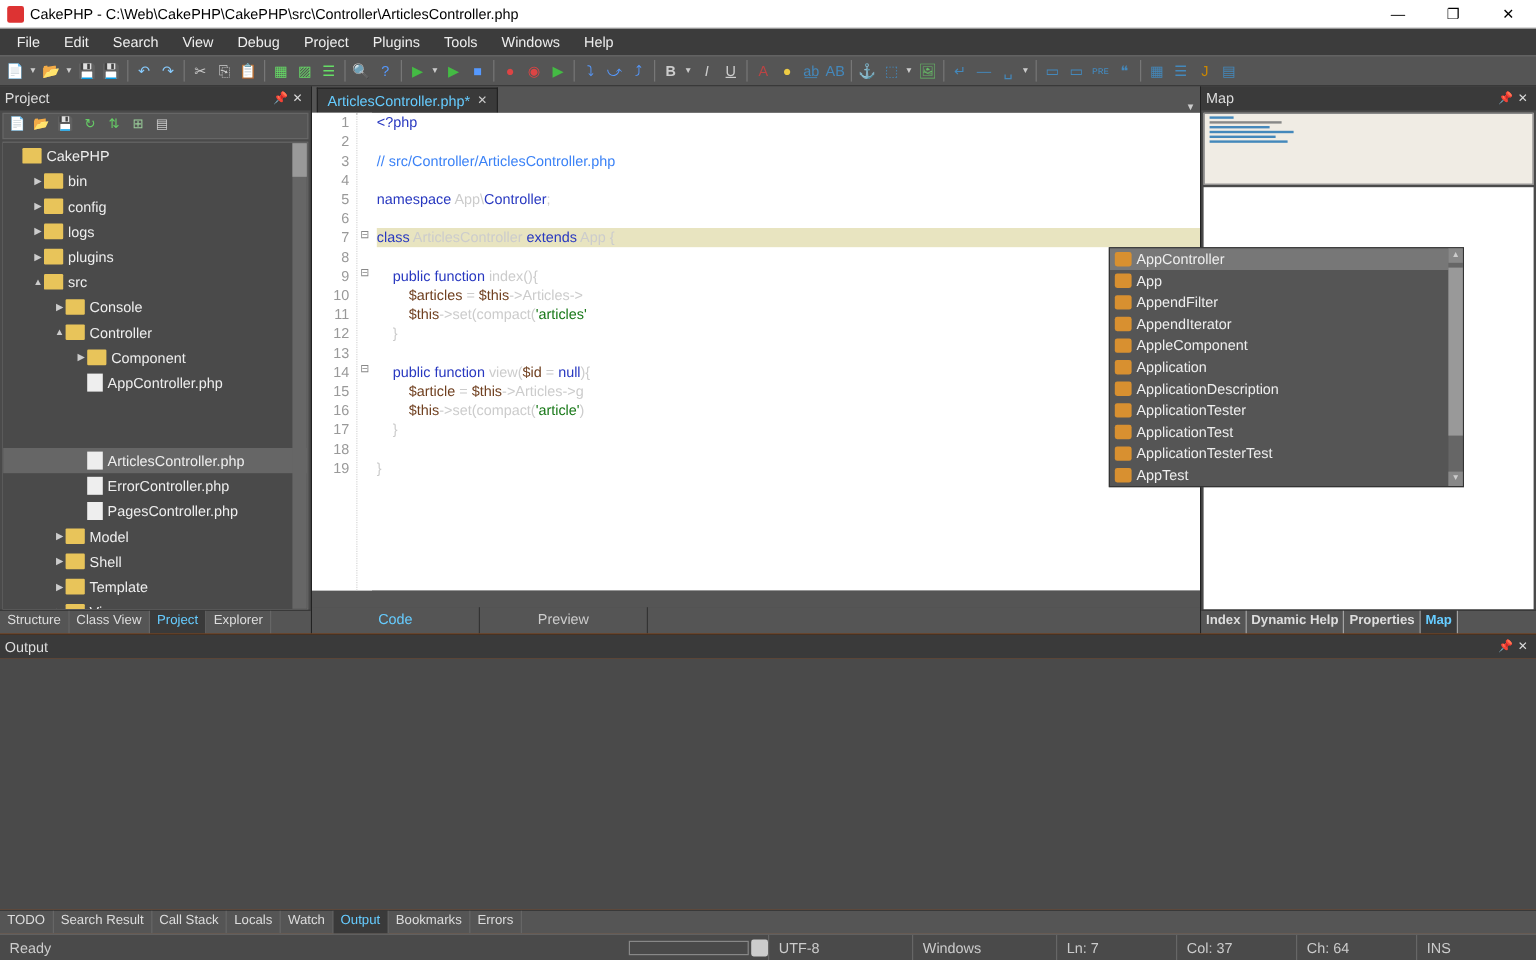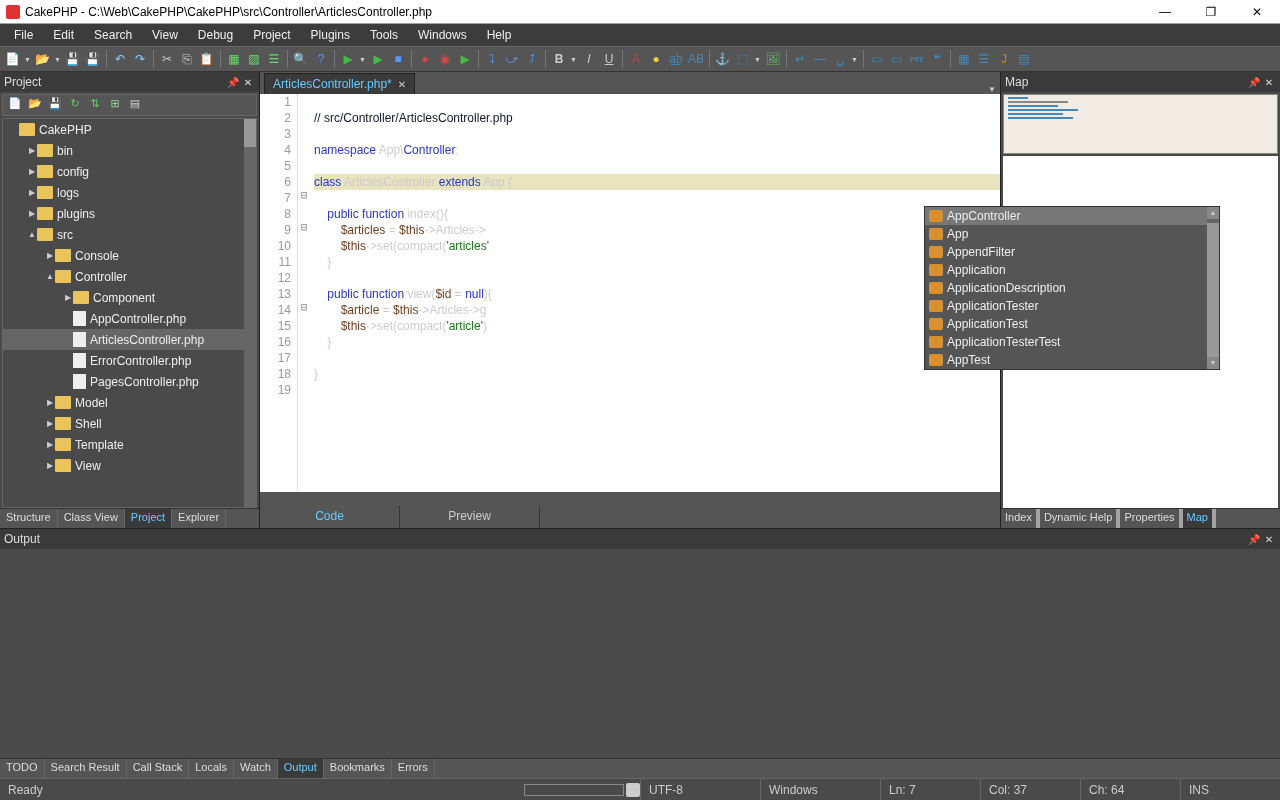--- a/index.html
+++ b/index.html
@@ -45,40 +45,40 @@
 .gutter { width: 38px; background: #fff; color: #999; text-align: right; padding-right: 6px; border-right: 1px dotted #ccc; }
 .gutter div { height: 16px; line-height: 16px; }
 .fold-col { width: 12px; background: #fff; }
 .fold-col div { height: 16px; text-align: center; color: #888; font-size: 9px; cursor: pointer; }
 .code { flex: 1; padding-left: 4px; position: relative; }
 .code .line { height: 16px; line-height: 16px; white-space: pre; }
 .code .hl { background: #e8e4c0; display: block; width: 100%; }
 .kw { color: #2838c0; }
 .str { color: #187818; }
 .ns { color: #2838c0; }
-.cmt { color: #0f172a; }
+.cmt { color: #3b82f6; }
 .var { color: #704020; }
 .autocomplete { position: absolute; left: 614px; top: 112px; width: 296px; background: #555; border: 1px solid #333; z-index: 10; }
 .ac-item { height: 18px; display: flex; align-items: center; padding-left: 4px; color: #eee; cursor: pointer; }
 .ac-item.sel { background: #777; }
 .ac-item .ai { width: 14px; height: 12px; background: #d89030; border-radius: 2px; margin-right: 4px; }
 .ac-scroll { position: absolute; right: 0; top: 0; width: 12px; height: 100%; background: #666; }
 .ac-scroll .up, .ac-scroll .dn { height: 12px; background: #888; font-size: 7px; text-align: center; cursor: pointer; line-height: 12px; }
 .ac-scroll .dn { position: absolute; bottom: 0; width: 100%; }
 .ac-scroll .thumb { position: absolute; top: 16px; width: 100%; height: 140px; background: #999; right: 0; }
 .editor-hscroll { height: 14px; background: #555; }
 .editor-btm-tabs { height: 22px; background: #555; display: flex; }
 .editor-btm-tabs .bt { width: 140px; text-align: center; padding: 3px 0; cursor: pointer; border-right: 1px solid #333; color: #ccc; }
 .editor-btm-tabs .bt.act { color: #6cf; }
 .map-panel { width: 280px; border-left: 1px solid #222; }
 .minimap { height: 60px; background: #f0ece4; margin: 2px; border: 1px solid #888; position: relative; }
 .minimap .ml { height: 2px; margin: 2px 4px; }
 .minimap-rest { flex: 1; background: #fff; margin: 0 2px; }
 .map-tabs { height: 20px; background: #555; display: flex; border-top: 1px solid #333; }
-.map-tabs .t { padding: 2px 4px; cursor: pointer; border-right: 4px solid #a3a3a3; color: #ddd; font-size: 11px; }
+.map-tabs .t { padding: 2px 4px; cursor: pointer; border-right: 1px solid #a3a3a3; color: #ddd; font-size: 11px; font-weight: bold; }
 .map-tabs .t.act { background: #3a3a3a; color: #6cf; }
 .output-panel { height: 250px; background: #f97316; border-top: 1px solid #222; display: flex; flex-direction: column; }
 .output-body { flex: 1; background: #4a4a4a; }
 .output-tabs { height: 20px; background: #555; display: flex; border-top: 1px solid #333; }
 .output-tabs .t { padding: 2px 6px; cursor: pointer; border-right: 1px solid #666; color: #ddd; font-size: 11px; }
 .output-tabs .t.act { background: #3a3a3a; color: #6cf; }
 .statusbar { height: 22px; background: #4a4a4a; border-top: 1px solid #666; display: flex; align-items: center; color: #ccc; }
 .statusbar .cell { padding: 0 8px; border-left: 1px solid #666; height: 100%; display: flex; align-items: center; }
 .statusbar .prog { width: 100px; height: 12px; border: 1px solid #888; margin-left: auto; }
 .statusbar .slider { width: 14px; height: 14px; background: #ccc; border-radius: 2px; margin-left: 2px; }
@@ -236,21 +236,21 @@
         <div class="tree-row" style="padding-left: 60px;">
           <span class="tw">▶</span>
           <span class="fld"></span>
           <span class="label">Component</span>
         </div>
         <div class="tree-row" style="padding-left: 60px;">
           <span class="tw"></span>
           <span class="php"></span>
           <span class="label">AppController.php</span>
         </div>
-        <div class="tree-row sel" style="padding-left: 60px;">
+        <div class="tree-row sel" style="padding-left: 60px; margin-top: 44px;">
           <span class="tw"></span>
           <span class="php"></span>
           <span class="label">ArticlesController.php</span>
         </div>
         <div class="tree-row" style="padding-left: 60px;">
           <span class="tw"></span>
           <span class="php"></span>
           <span class="label">ErrorController.php</span>
         </div>
         <div class="tree-row" style="padding-left: 60px;">
@@ -337,20 +337,21 @@
           <div></div>
           <div>⊟</div>
           <div></div>
           <div></div>
           <div></div>
           <div></div>
           <div></div>
         </div>
       <div class="code" id="code">
 
+        <div class="line"><span class="kw">&lt;?php</span></div>
           <div class="line"></div>
           <div class="line"><span class="cmt">// src/Controller/ArticlesController.php</span></div>
           <div class="line"></div>
           <div class="line"><span class="kw">namespace</span> App\<span class="ns">Controller</span>;</div>
           <div class="line"></div>
           <div class="line hl"><span class="kw">class</span> ArticlesController <span class="kw">extends</span> App {</div>
           <div class="line"></div>
           <div class="line">    <span class="kw">public</span> <span class="kw">function</span> index(){</div>
           <div class="line">        <span class="var">$articles</span> = <span class="var">$this</span>-&gt;Articles-&gt;</div>
           <div class="line">        <span class="var">$this</span>-&gt;set(compact(<span class="str">'articles'</span></div>
@@ -367,20 +368,28 @@
               <span class="ai"></span>
               <span>AppController</span>
             </div>
             <div class="ac-item">
               <span class="ai"></span>
               <span>App</span>
             </div>
             <div class="ac-item">
               <span class="ai"></span>
               <span>AppendFilter</span>
+            </div>
+            <div class="ac-item">
+              <span class="ai"></span>
+              <span>AppendIterator</span>
+            </div>
+            <div class="ac-item">
+              <span class="ai"></span>
+              <span>AppleComponent</span>
             </div>
             <div class="ac-item">
               <span class="ai"></span>
               <span>Application</span>
             </div>
             <div class="ac-item">
               <span class="ai"></span>
               <span>ApplicationDescription</span>
             </div>
             <div class="ac-item">

